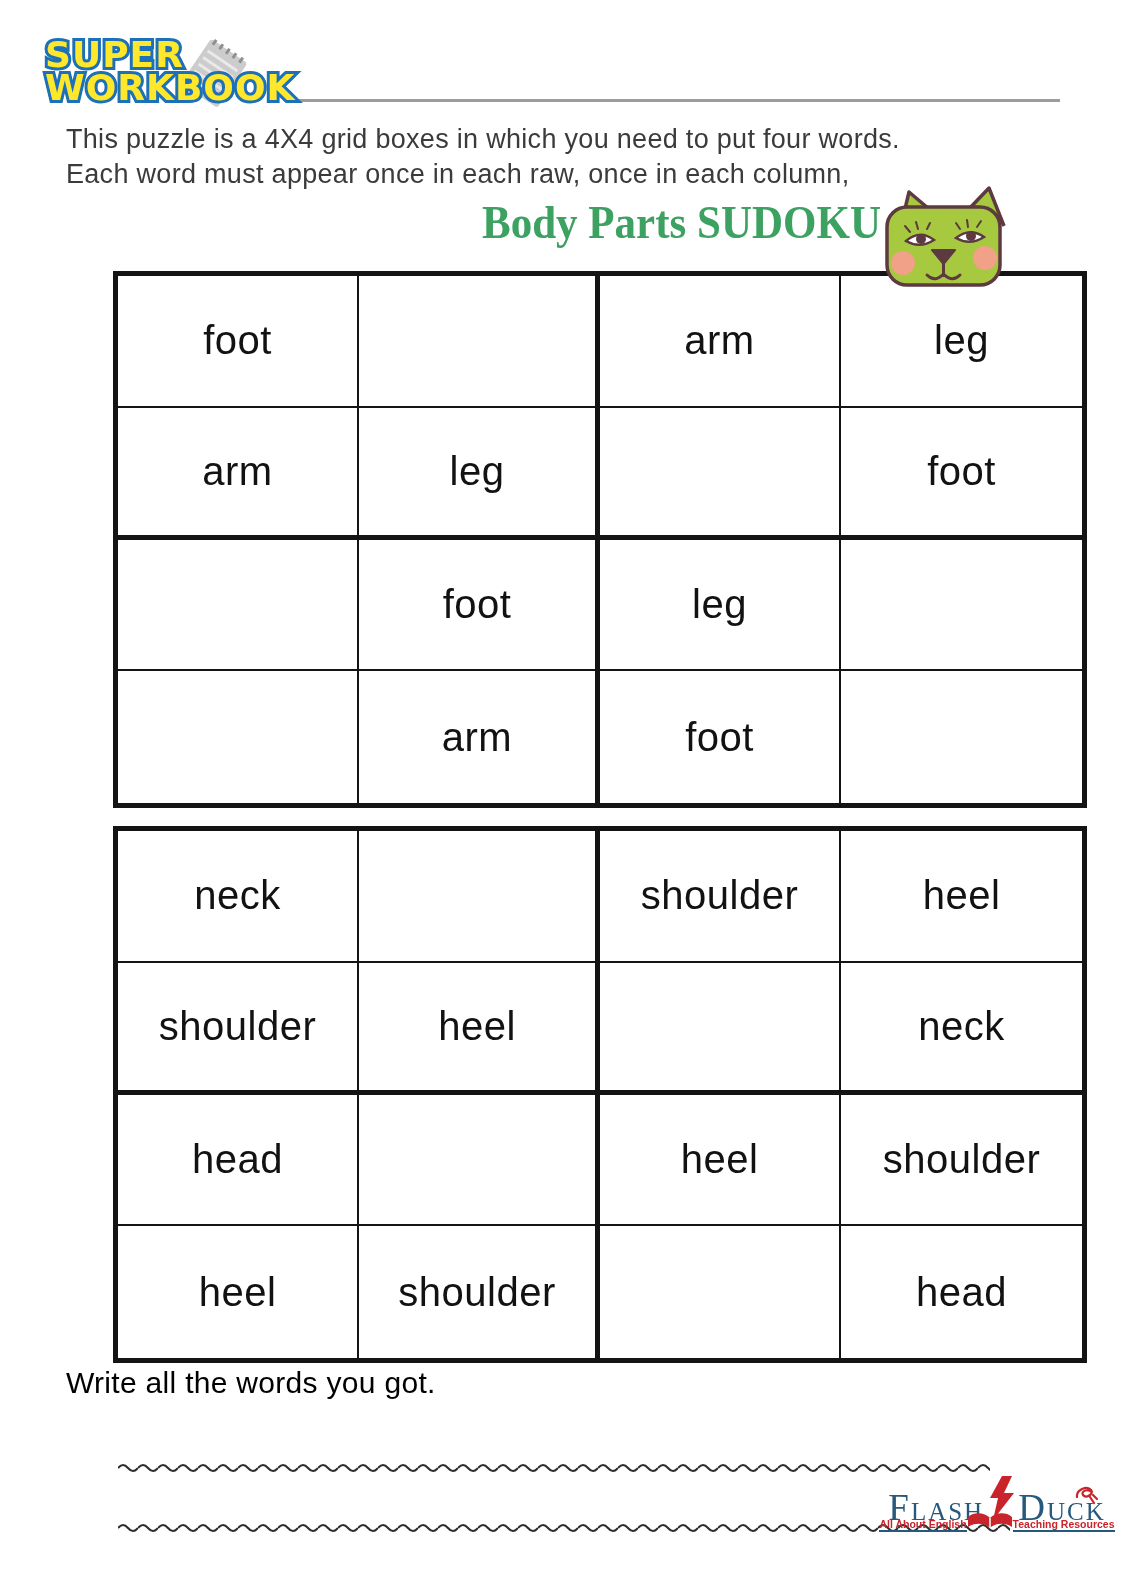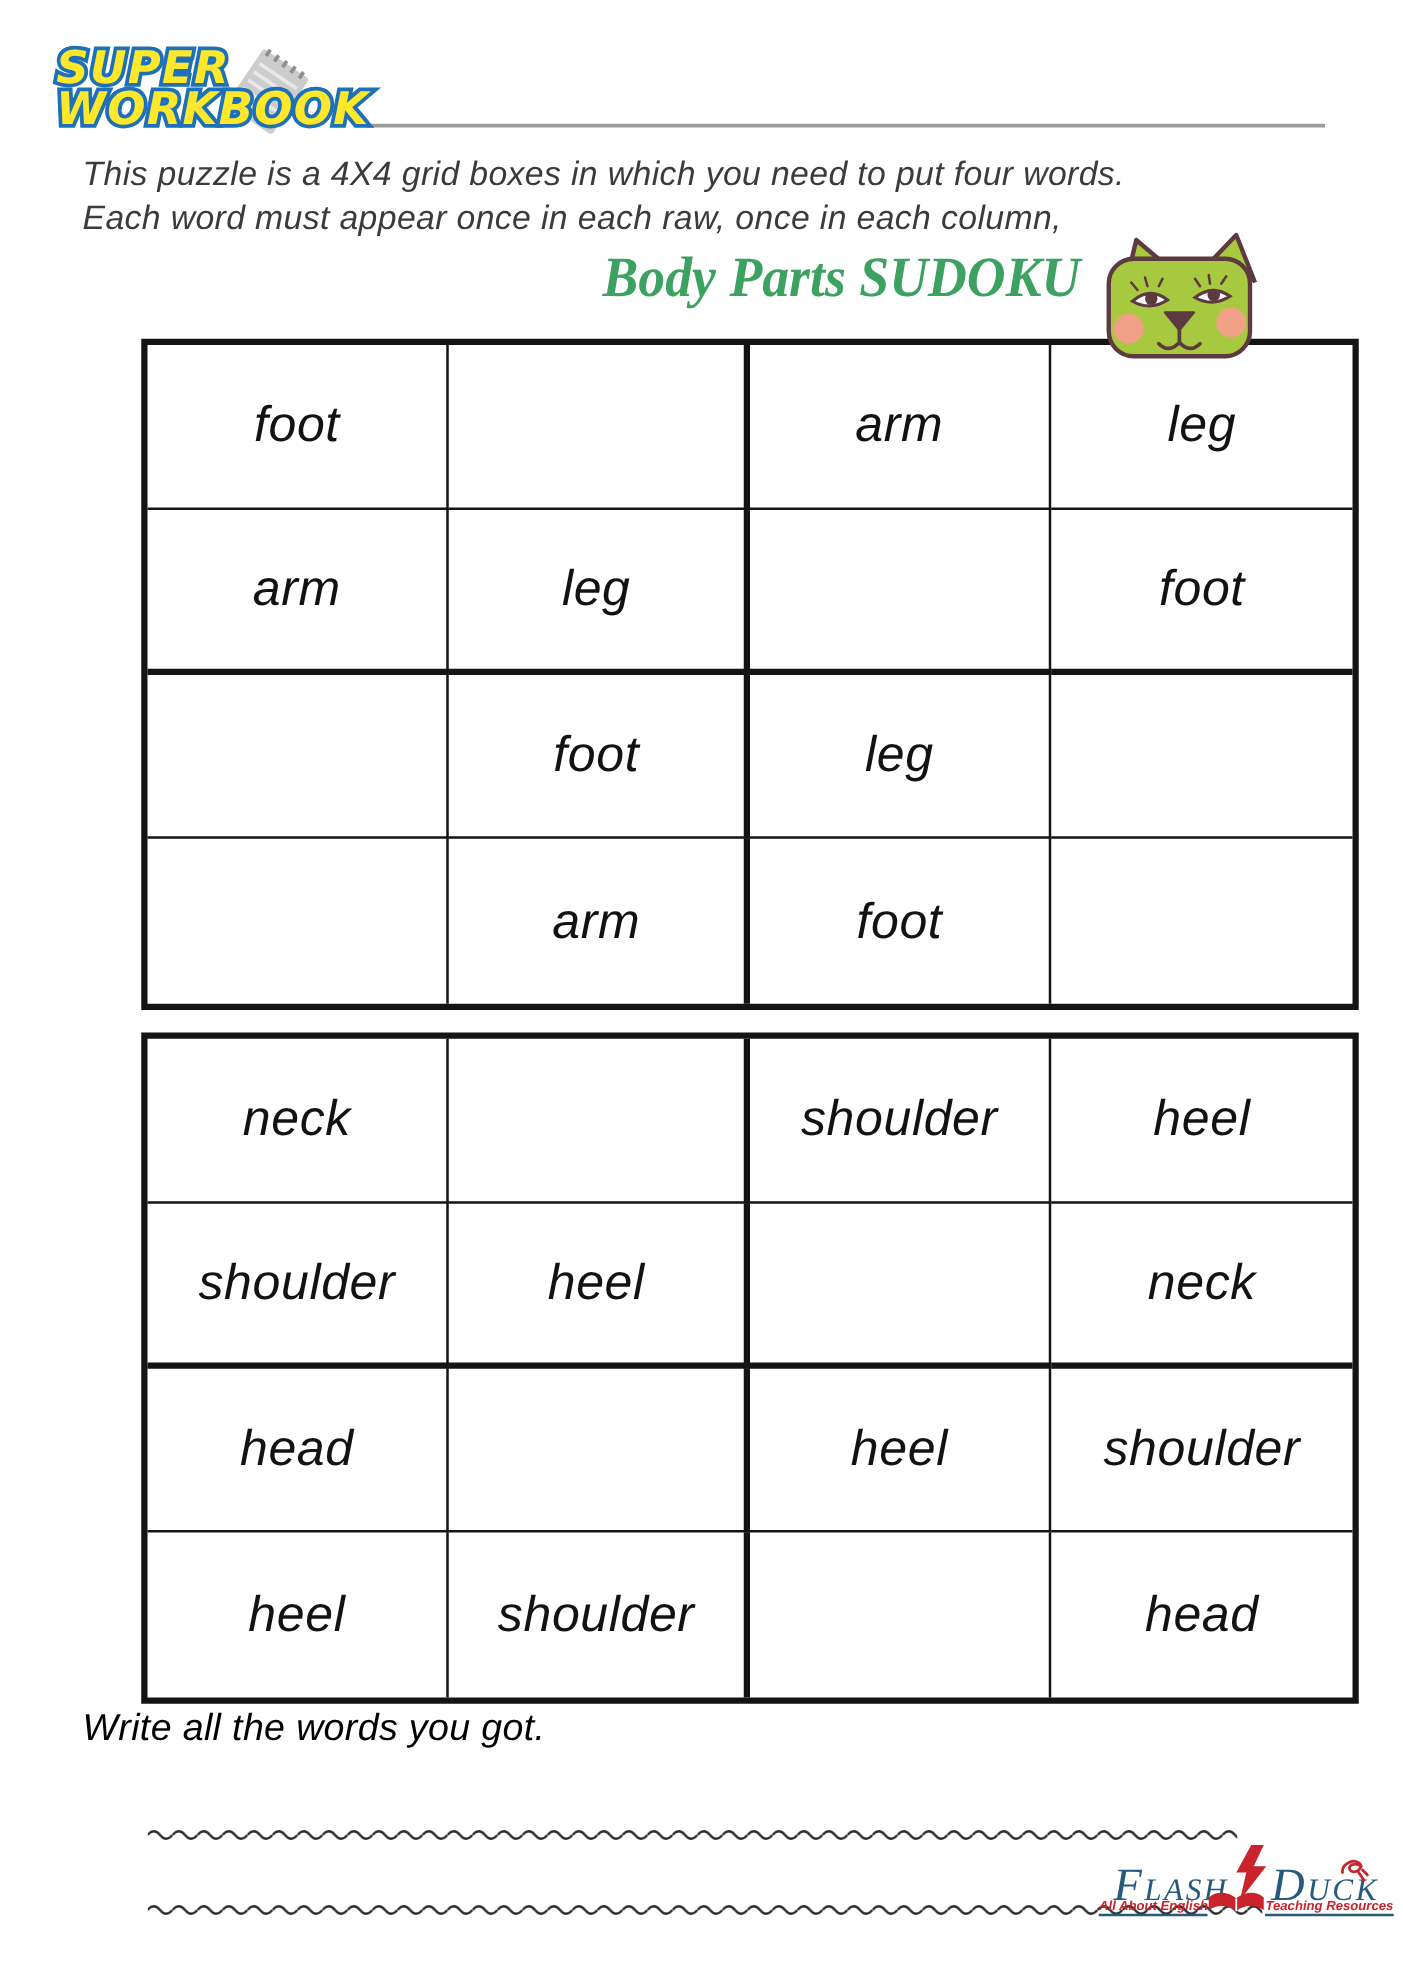--- a/index.html
+++ b/index.html
@@ -2,21 +2,20 @@
 <html><head>
 <meta charset="utf-8">
 <style>
   html,body{margin:0;padding:0;background:#ffffff;}
   .page{
     position:relative;
     width:1122px;height:1584px;
     background:#ffffff;
     font-family:"Liberation Sans", sans-serif;
     overflow:hidden;
-    font-style:italic;
   }
 
   
   .wb-logo{
     position:absolute;left:45px;top:38px;z-index:3;
     font-family:"DejaVu Sans", sans-serif;
     font-weight:bold;line-height:33px;font-size:36px;
     letter-spacing:1px;color:#ffe72b;
     -webkit-text-stroke:6px #1d71b8;paint-order:stroke fill;
     text-shadow:-2px -2px 0 #1d71b8,2px -2px 0 #1d71b8,-2px 2px 0 #1d71b8,2px 2px 0 #1d71b8;

